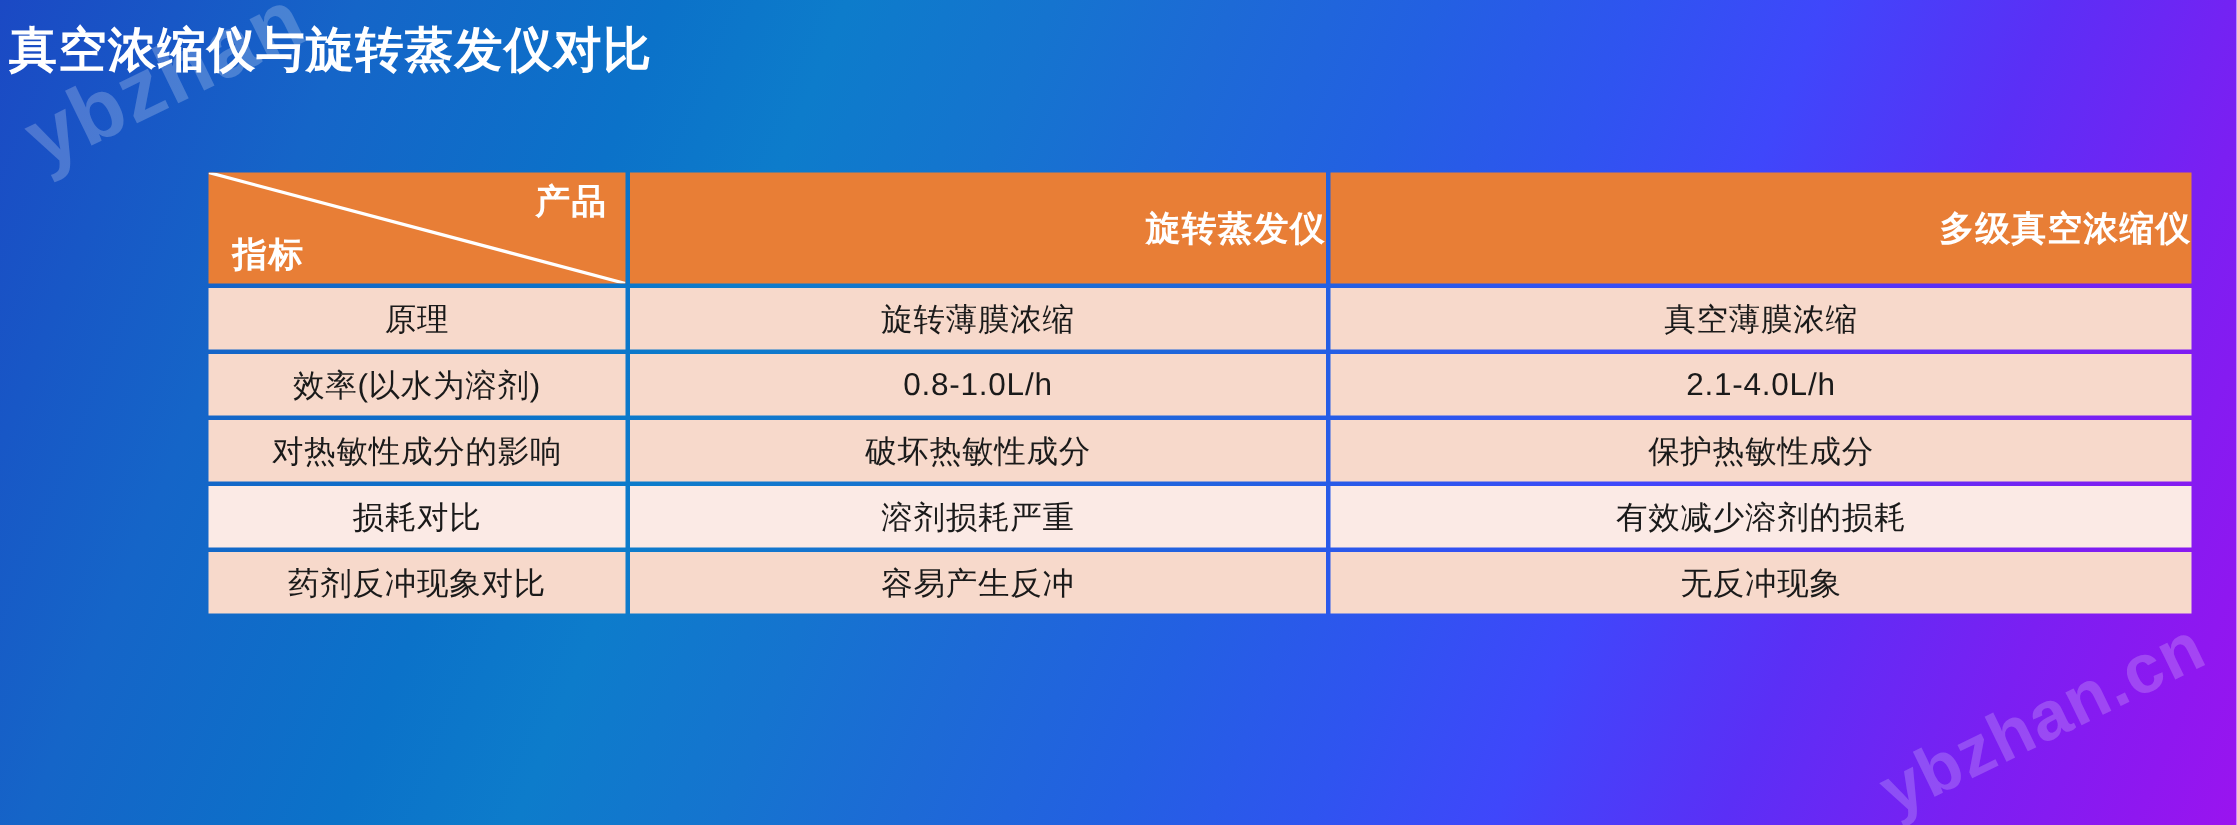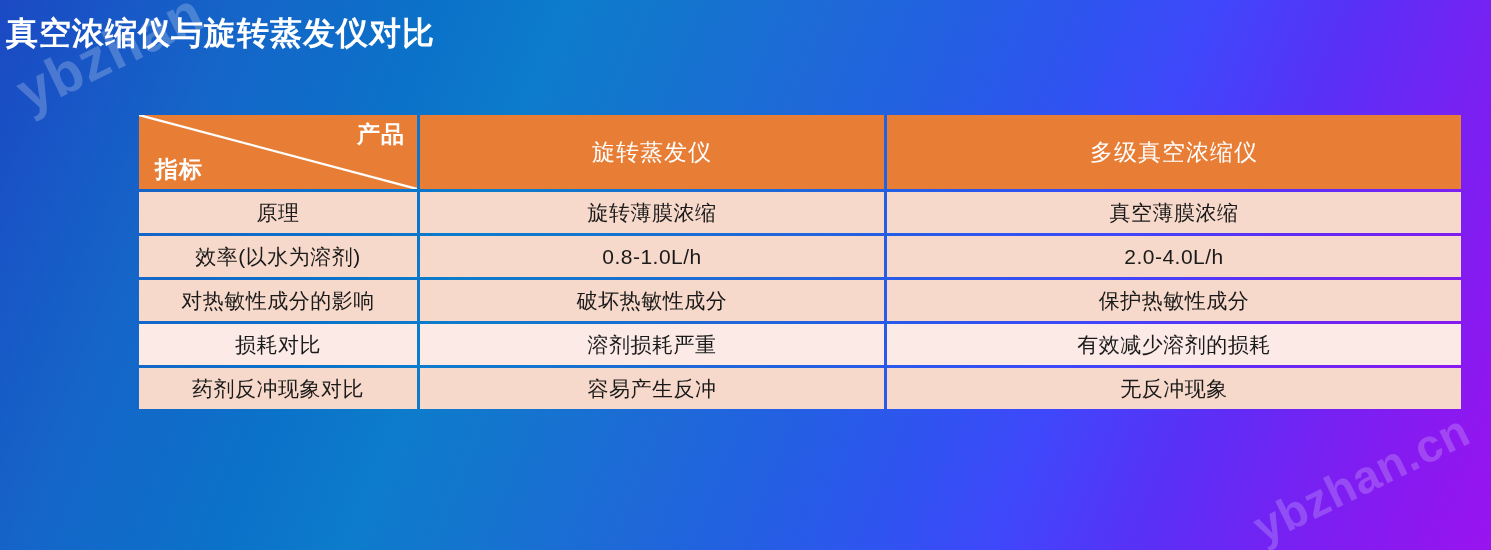--- a/index.html
+++ b/index.html
@@ -75,23 +75,23 @@
     table-layout:fixed;
   }
   table.cmp col.c1 { width:278px; }
   table.cmp col.c2 { width:464px; }
   table.cmp col.c3 { width:574px; }
 
   .hdr-cell {
     background:#e87e36;
     color:#ffffff;
     font-size:23px;
-    font-weight:normal;
+    font-weight:bold;
     height:74px;
-    text-align:center;
+    text-align:right;
     vertical-align:middle;
     letter-spacing:1px;
   }
   
   .diag {
     position:relative;
     background:#e87e36;
     height:74px;
     padding:0;
     overflow:hidden;
@@ -157,21 +157,21 @@
     </thead>
     <tbody>
       <tr class="odd">
         <td class="cell">原理</td>
         <td class="cell">旋转薄膜浓缩</td>
         <td class="cell">真空薄膜浓缩</td>
       </tr>
       <tr class="odd">
         <td class="cell">效率(以水为溶剂)</td>
         <td class="cell">0.8-1.0L/h</td>
-        <td class="cell">2.0-4.0L/h</td>
+        <td class="cell">2.1-4.0L/h</td>
       </tr>
       <tr class="odd">
         <td class="cell">对热敏性成分的影响</td>
         <td class="cell">破坏热敏性成分</td>
         <td class="cell">保护热敏性成分</td>
       </tr>
       <tr class="even">
         <td class="cell">损耗对比</td>
         <td class="cell">溶剂损耗严重</td>
         <td class="cell">有效减少溶剂的损耗</td>

